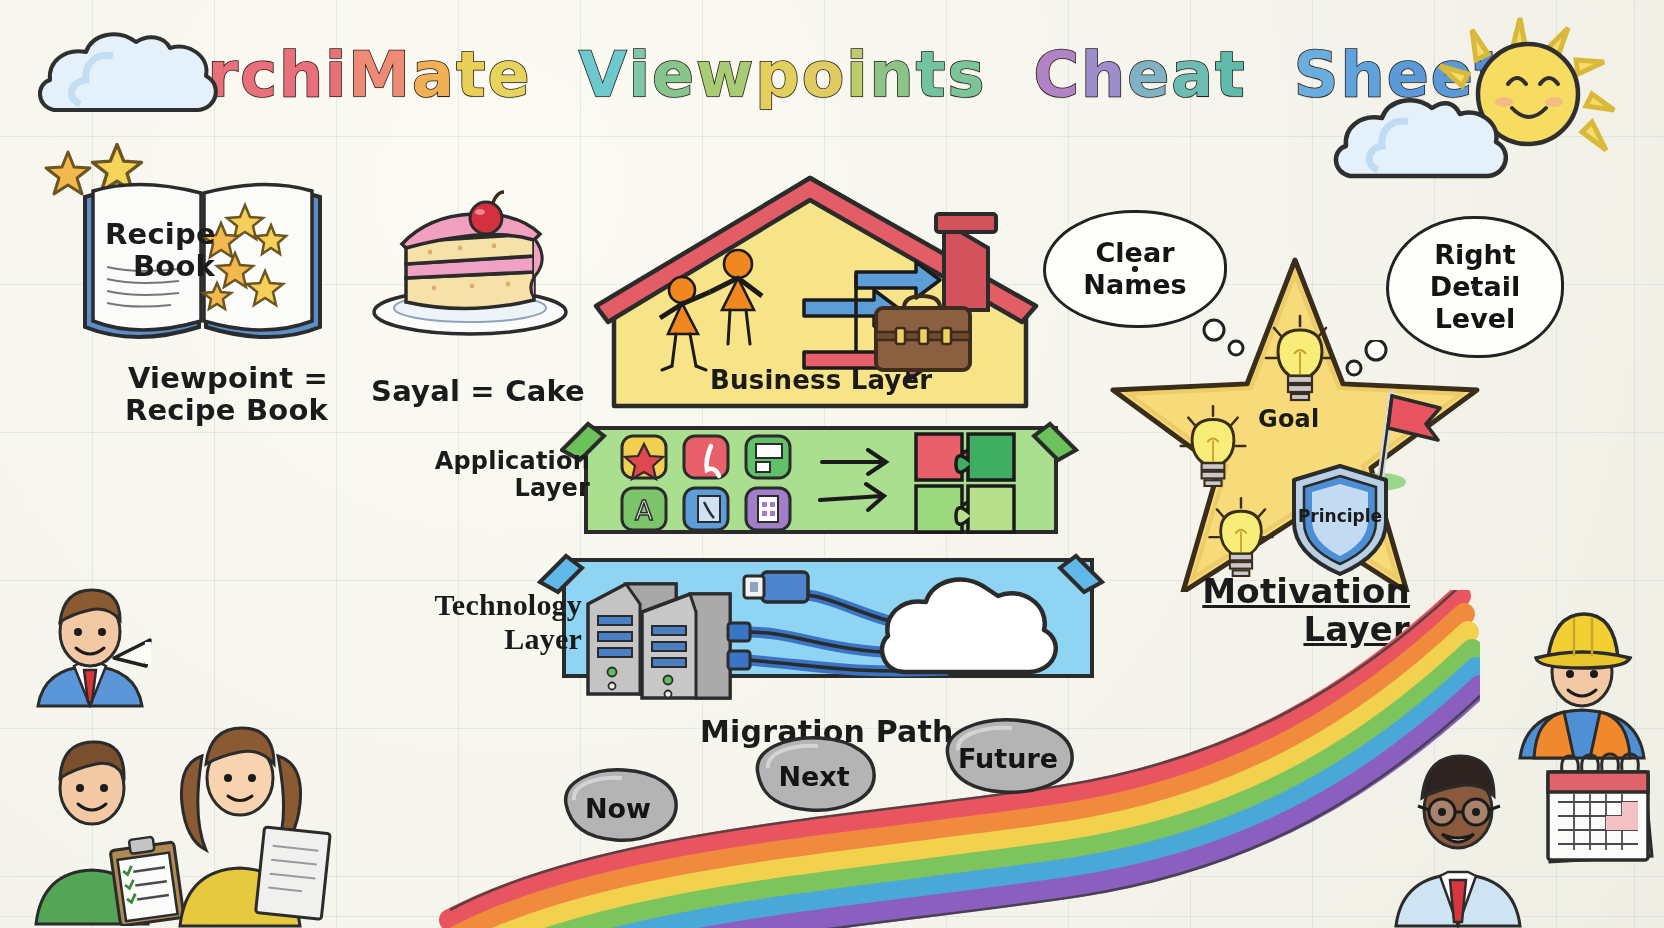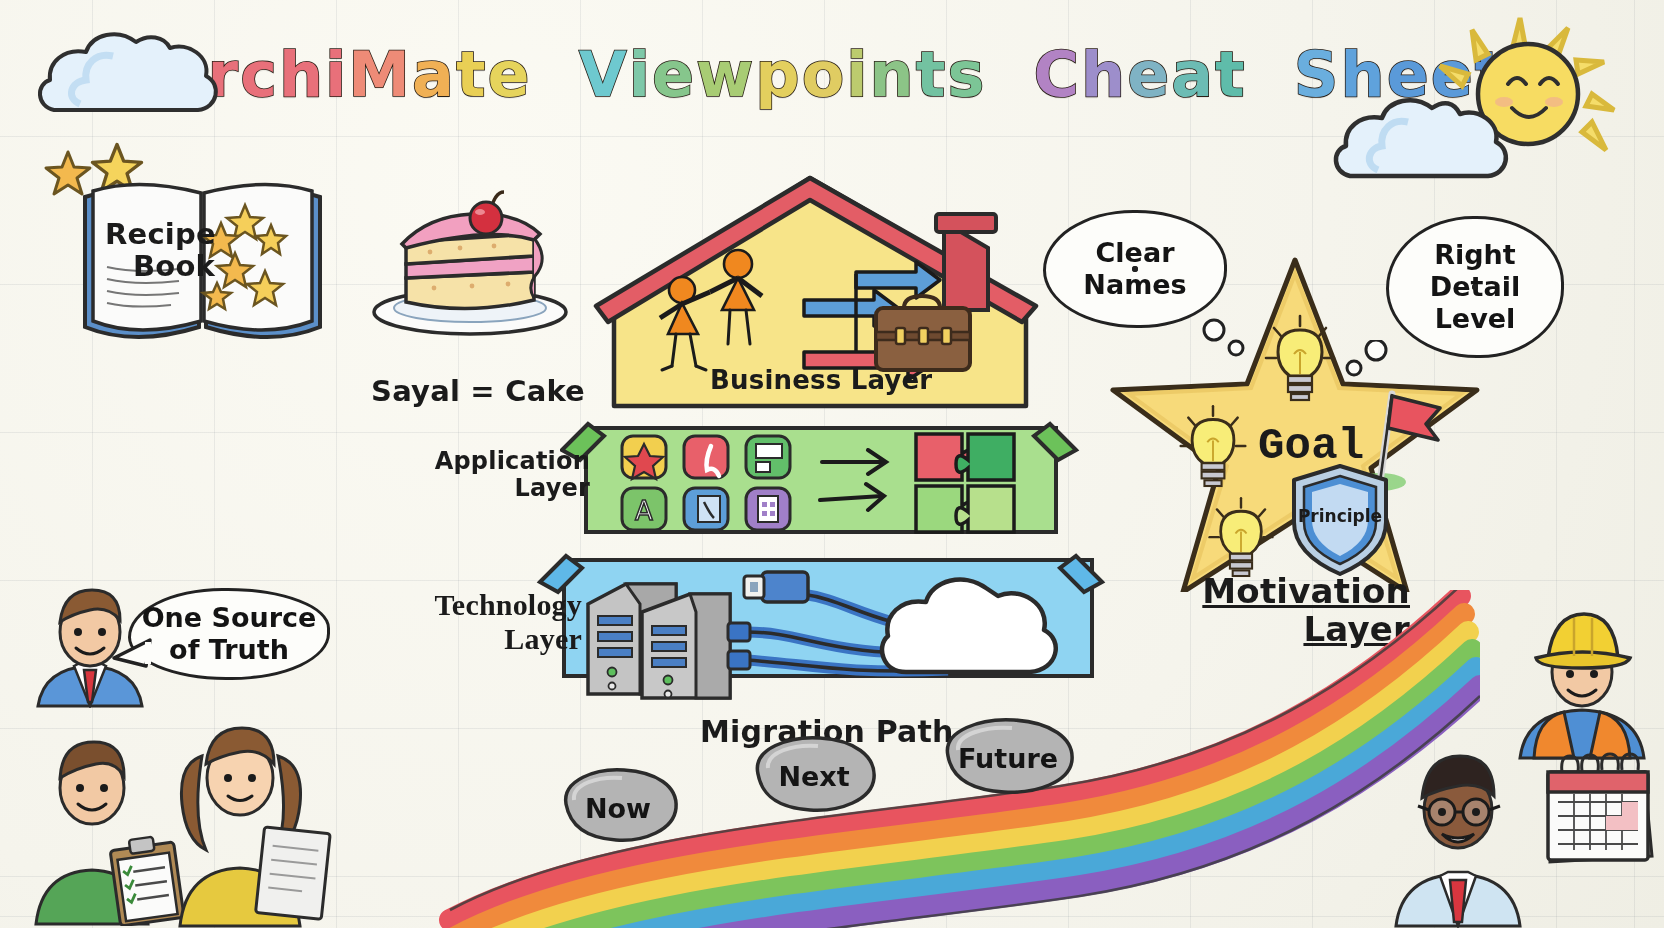--- a/index.html
+++ b/index.html
@@ -112,20 +112,22 @@
       <path d="M146 48 l5 12 13 1 -10 8 3 13 -11 -7 -11 7 3 -13 -10 -8 13 -1 Z" fill="#f3b94e" stroke="#6b5520" stroke-width="2.5"></path>
       <path d="M196 50 l4 10 11 1 -8 7 2 11 -9 -6 -9 6 2 -11 -8 -7 11 -1 Z" fill="#f5cf5a" stroke="#6b5520" stroke-width="2.5"></path>
       <path d="M160 78 l5 12 13 1 -10 8 3 13 -11 -7 -11 7 3 -13 -10 -8 13 -1 Z" fill="#f3b94e" stroke="#6b5520" stroke-width="2.5"></path>
       <path d="M190 96 l5 12 13 1 -10 8 3 13 -11 -7 -11 7 3 -13 -10 -8 13 -1 Z" fill="#f5cf5a" stroke="#6b5520" stroke-width="2.5"></path>
       <path d="M142 108 l4 9 10 1 -8 6 2 10 -8 -5 -8 5 2 -10 -8 -6 10 -1 Z" fill="#f3b94e" stroke="#6b5520" stroke-width="2.5"></path>
     </g>
   </svg>
   <div class="abs txt center" style="left:105px;top:218px;width:110px;font-size:29px;white-space:pre-line;">Recipe
 Book</div>
 
+  <div class="abs txt center" style="left:78px;top:362px;width:250px;font-size:29px;white-space:pre-line;">Viewpoint =
+Recipe Book</div>
 
   <svg class="sk" style="left:368px;top:190px;" width="205" height="150" viewBox="0 0 205 150">
     <ellipse cx="102" cy="122" rx="96" ry="22" fill="#fbfbfa" stroke="#2b2b2b" stroke-width="3.5"></ellipse>
     <ellipse cx="102" cy="118" rx="76" ry="14" fill="#eef3f8" stroke="#8aa4bd" stroke-width="2"></ellipse>
     <path d="M38 112 L38 88 L166 82 L166 110 Q100 126 38 112 Z" fill="#f6e2a8" stroke="#2b2b2b" stroke-width="3.5"></path>
     <path d="M38 88 L38 74 L166 66 L166 82 Z" fill="#f0a2c4" stroke="#2b2b2b" stroke-width="3.5"></path>
     <path d="M38 74 L38 52 L166 44 L166 66 Z" fill="#f6e2a8" stroke="#2b2b2b" stroke-width="3.5"></path>
     <path d="M34 54 Q60 26 104 24 Q150 22 172 44 L166 50 Q120 36 38 58 Z" fill="#f2a0c0" stroke="#2b2b2b" stroke-width="3.5"></path>
     <path d="M166 48 q14 18 4 34 q-12 14 -4 26" fill="#f2a0c0" stroke="#2b2b2b" stroke-width="3"></path>
     <g fill="#d8a060" opacity=".8">
@@ -370,21 +372,21 @@
     <path d="M34 44 q6 -8 12 0 M40 42 L40 64" stroke="#c9a52c" stroke-width="2" fill="none"></path>
   </svg>
 
   <svg class="sk" style="left:1352px;top:382px;" width="90" height="110" viewBox="0 0 90 110">
     <ellipse cx="28" cy="100" rx="26" ry="9" fill="#8ad07a" stroke="none" opacity=".85"></ellipse>
     <path d="M28 100 L40 12" stroke="#d8d8d8" stroke-width="7" stroke-linecap="round"></path>
     <path d="M28 100 L40 12" stroke="#2b2b2b" stroke-width="2.6" fill="none"></path>
     <path d="M40 14 L88 26 L74 42 L86 58 L36 46 Z" fill="#e8545f" stroke="#2b2b2b" stroke-width="3.5" stroke-linejoin="round"></path>
   </svg>
 
-  <div class="abs txt" style="left:1258px;top:422px;font-size:44px;font-family:Liberation Mono, monospace;">Goal</div>
+  <div class="abs txt" style="left:1258px;top:406px;font-size:24px;">Goal</div>
 
   <svg class="sk" style="left:1288px;top:462px;" width="104" height="116" viewBox="0 0 104 116">
     <path d="M52 4 L98 18 L98 60 Q98 92 52 112 Q6 92 6 60 L6 18 Z" fill="#b9cfe4" stroke="#2b2b2b" stroke-width="4" stroke-linejoin="round"></path>
     <path d="M52 14 L88 25 L88 60 Q88 86 52 102 Q16 86 16 60 L16 25 Z" fill="#4d8fd4" stroke="#2b2b2b" stroke-width="2.5"></path>
     <path d="M52 22 L80 30 L80 58 Q80 80 52 94 Q24 80 24 58 L24 30 Z" fill="#cfe2f5" opacity=".9"></path>
     <text x="52" y="60" font-size="17" font-family="DejaVu Sans, sans-serif" font-weight="600" fill="#1b1b1b" text-anchor="middle">Principle</text>
   </svg>
   <div class="abs txt center" style="left:1180px;top:572px;width:230px;font-size:34px;white-space:pre-line;text-decoration:underline;">Motivation
 Layer</div>
 
@@ -424,24 +426,20 @@
   <svg class="sk" style="left:30px;top:578px;" width="120" height="130" viewBox="0 0 120 130">
     <path d="M8 128 q6 -38 52 -40 q46 2 52 40 Z" fill="#5a96d8" stroke="#2b2b2b" stroke-width="3"></path>
     <path d="M44 88 L60 128 L76 88 L68 84 L52 84 Z" fill="#ffffff" stroke="#2b2b2b" stroke-width="2.5"></path>
     <path d="M54 92 L66 92 L62 124 L58 124 Z" fill="#d8363f" stroke="#2b2b2b" stroke-width="2.5"></path>
     <ellipse cx="60" cy="54" rx="30" ry="34" fill="#f2c9a4" stroke="#2b2b2b" stroke-width="3"></ellipse>
     <path d="M30 44 q4 -32 32 -32 q28 0 28 30 q-12 -14 -30 -10 q-18 4 -30 12 Z" fill="#8a5a33" stroke="#2b2b2b" stroke-width="3"></path>
     <circle cx="48" cy="54" r="4" fill="#1b1b1b"></circle>
       <circle cx="72" cy="54" r="4" fill="#1b1b1b"></circle>
     <path d="M46 70 q14 12 28 0" stroke="#1b1b1b" stroke-width="3" fill="none" stroke-linecap="round"></path>
   </svg>
-  <div class="bubble" style="left:128px;top:588px;width:196px;height:86px;border-radius:48% 52% 50% 50% / 55% 45% 52% 48%;white-space:pre-line;">
-    <span>One Source
-of Truth</span>
-  </div>
   <svg class="sk" style="left:110px;top:636px;" width="42" height="40" viewBox="0 0 42 40">
     <path d="M40 4 L4 22 L36 30 Z" fill="#fdfdfa" stroke="#222" stroke-width="3.5" stroke-linejoin="round"></path>
     <path d="M38 6 L38 28" stroke="#fdfdfa" stroke-width="6"></path>
   </svg>
 
   <svg class="sk" style="left:28px;top:726px;" width="160" height="200" viewBox="0 0 160 200">
     <path d="M8 198 q6 -52 56 -54 q50 2 56 54 Z" fill="#55a557" stroke="#2b2b2b" stroke-width="3"></path>
     <ellipse cx="64" cy="62" rx="32" ry="36" fill="#f2c9a4" stroke="#2b2b2b" stroke-width="3"></ellipse>
     <path d="M32 52 q2 -36 34 -36 q30 0 30 34 q-10 -16 -28 -12 q-20 4 -36 14 Z" fill="#7a4f2e" stroke="#2b2b2b" stroke-width="3"></path>
     <circle cx="52" cy="62" r="4" fill="#1b1b1b"></circle>

